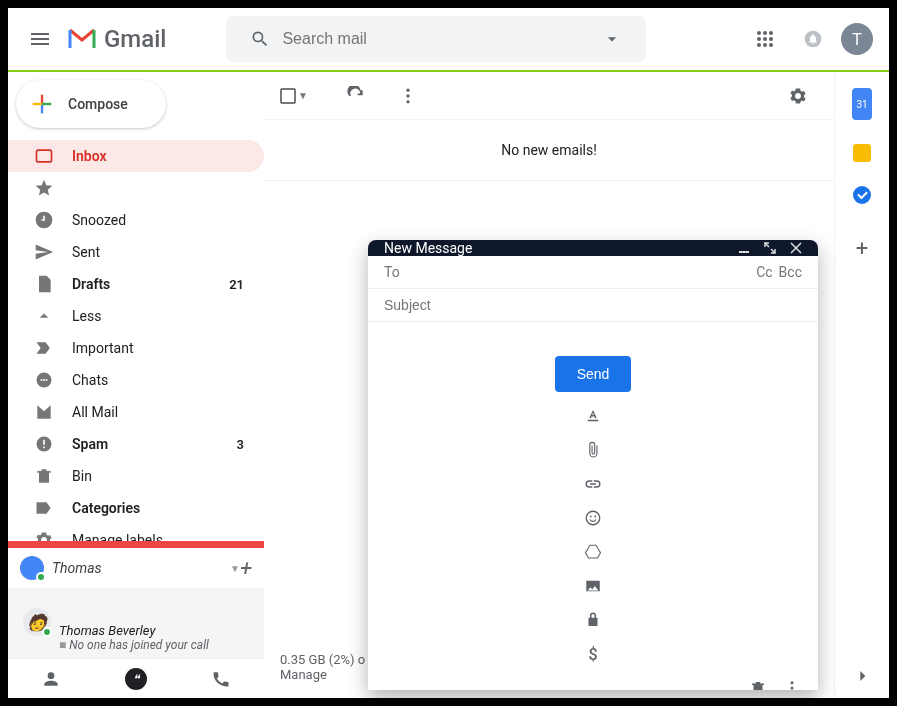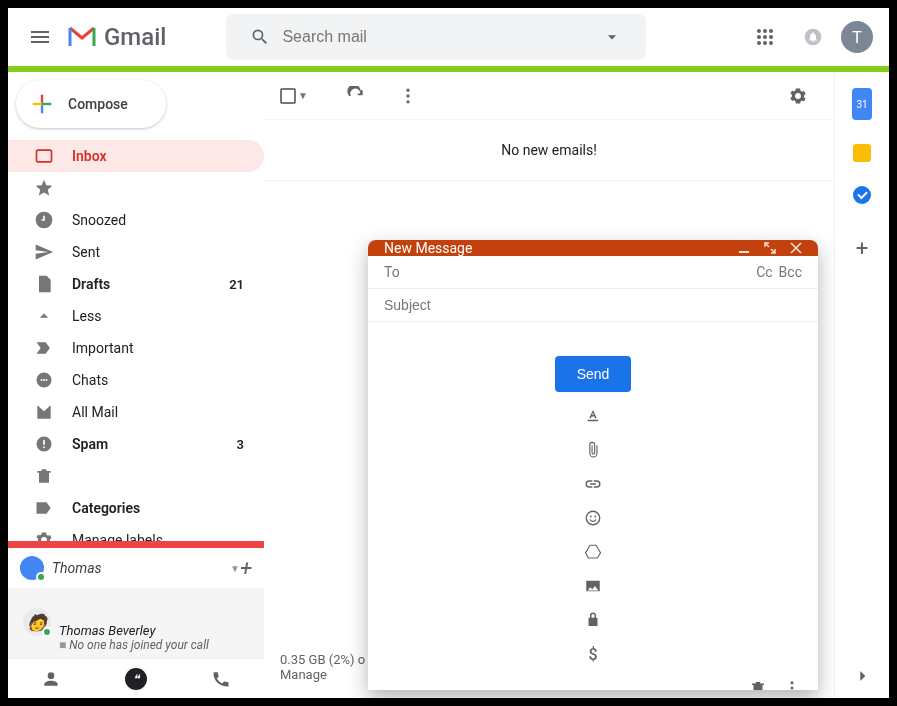--- a/index.html
+++ b/index.html
@@ -1,18 +1,18 @@
 <!DOCTYPE html>
 <html><head>
 <meta charset="utf-8">
 <style>
 * { box-sizing: border-box; margin: 0; padding: 0; }
 body { font-family: 'Google Sans', Roboto, Arial, sans-serif; font-size: 14px; color: #202124; background: #000; overflow: hidden; }
 .frame { background: #fff; width: 897px; height: 706px; position: relative; border: 8px solid #000; }
-.header { height: 64px; display: flex; align-items: center; padding: 0 8px; border-bottom: 6px solid #84cc16; }
+.header { height: 64px; display: flex; align-items: center; padding: 0 8px; border-bottom: 2px solid #84cc16; }
 .ham { width: 48px; height: 48px; display: flex; align-items: center; justify-content: center; cursor: pointer; }
 .ham-lines { width: 18px; height: 12px; display: flex; flex-direction: column; justify-content: space-between; }
 .ham-lines div { height: 2px; background: #5f6368; }
 .logo { display: flex; align-items: center; margin-left: 4px; margin-right: 60px; }
 .logo-m { font-size: 24px; font-weight: 500; margin-left: 8px; color: #5f6368; }
 .brand-mark { width: 28px; height: 22px; position: relative; }
 .brand-mark svg { width: 100%; height: 100%; }
 .search { flex: 0 0 420px; background: #f1f3f4; border-radius: 8px; height: 46px; display: flex; align-items: center; padding: 0 24px; }
 .search input { background: transparent; border: 0; outline: 0; font-size: 16px; flex: 1; margin-left: 12px; color: #5f6368; }
 .header-right { margin-left: auto; display: flex; align-items: center; gap: 8px; padding-right: 8px; }
@@ -64,21 +64,21 @@
 .rightpanel { width: 54px; display: flex; flex-direction: column; align-items: center; padding-top: 16px; gap: 24px; }
 .rp-icon { width: 20px; height: 32px; border-radius: 4px; }
 .rp-cal { background: #4285f4; color: #fff; display: flex; align-items: center; justify-content: center; font-size: 10px; }
 .rp-keep { background: #fbbc04; border-radius: 3px; position:relative; width:18px; height:18px;}
 .rp-tasks { width: 18px; height: 18px; border-radius: 50%; background: #1a73e8; position: relative; }
 .rp-tasks::after { content: ""; position: absolute; left: 5px; top: 5px; width: 7px; height: 4px; border-left: 2px solid #fff; border-bottom: 2px solid #fff; transform: rotate(-45deg); }
 .rp-plus { font-size: 22px; color: #5f6368; margin-top: 8px; }
 .rp-expand { margin-top: auto; margin-bottom: 12px; color: #5f6368; }
 
 .compose-window { position: absolute; left: 360px; bottom: 8px; width: 450px; height: 450px; background: #fff; box-shadow: 0 8px 20px rgba(0,0,0,.3); border-radius: 8px 8px 0 0; display: flex; flex-direction: column; overflow: hidden; }
-.cw-header { background: #c2410c; color: #fff; height: 40px; display: flex; align-items: center; padding: 0 16px; font-size: 14px; }
+.cw-header { background: #0f172a; color: #fff; height: 40px; display: flex; align-items: center; padding: 0 16px; font-size: 14px; }
 .cw-hdr-actions { margin-left: auto; display: flex; gap: 14px; align-items: center; }
 .cw-hdr-actions span { cursor: pointer; opacity: .85; font-size: 14px; }
 .cw-row { display: flex; align-items: center; padding: 8px 16px; border-bottom: 1px solid #eee; color: #777; font-size: 14px; }
 .cw-row input { border: 0; outline: 0; flex: 1; font-size: 14px; }
 .cw-ccbcc { margin-left: auto; cursor: pointer; color: #777; font-size: 14px; display:flex; gap:6px;}
 .cw-body { flex: 1; padding: 12px 16px; }
 .cw-footer { display: flex; align-items: center; padding: 10px 16px; gap: 14px; flex-direction: column; }
 .send-btn { background: #1a73e8; color: #fff; border: 0; padding: 0 22px; height: 36px; border-radius: 4px; font-size: 14px; font-weight: 500; cursor: pointer; }
 .cw-tool { color: #5f6368; cursor: pointer; width: 20px; height: 20px; display: flex; align-items: center; justify-content: center; }
 .cw-footer-right { margin-left: auto; display: flex; gap: 14px; }
@@ -242,20 +242,21 @@
             </span>
           <span class="label">Spam</span>
             <span class="badge">3</span>
         </li>
         <li>
           <span class="nav-icon">
               <svg width="20" height="20" viewBox="0 0 24 24" fill="currentColor">
                 <path d="M6 7h12v13H6zM9 4h6v2H9zM4 6h16v2H4z"></path>
               </svg>
             </span>
+          <span class="label">Bin</span>
         </li>
         <li class="bold">
           <span class="nav-icon">
               <svg width="20" height="20" viewBox="0 0 24 24" fill="currentColor">
                 <path d="M3 5h12l5 7-5 7H3z"></path>
               </svg>
             </span>
           <span class="label">Categories</span>
         </li>
         <li>

